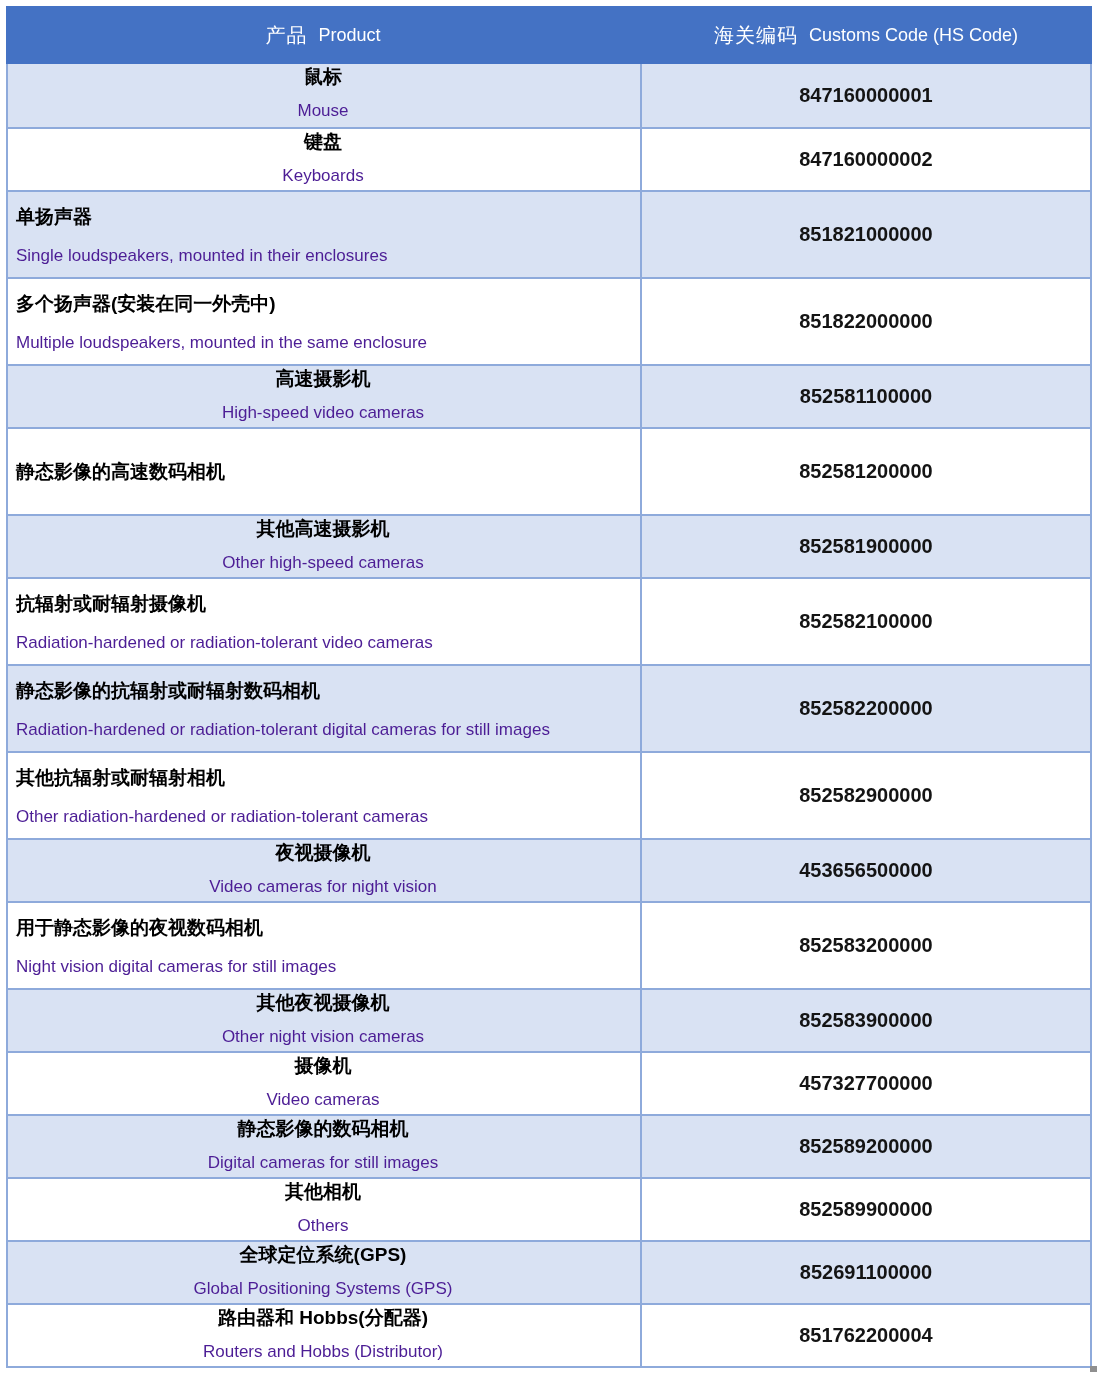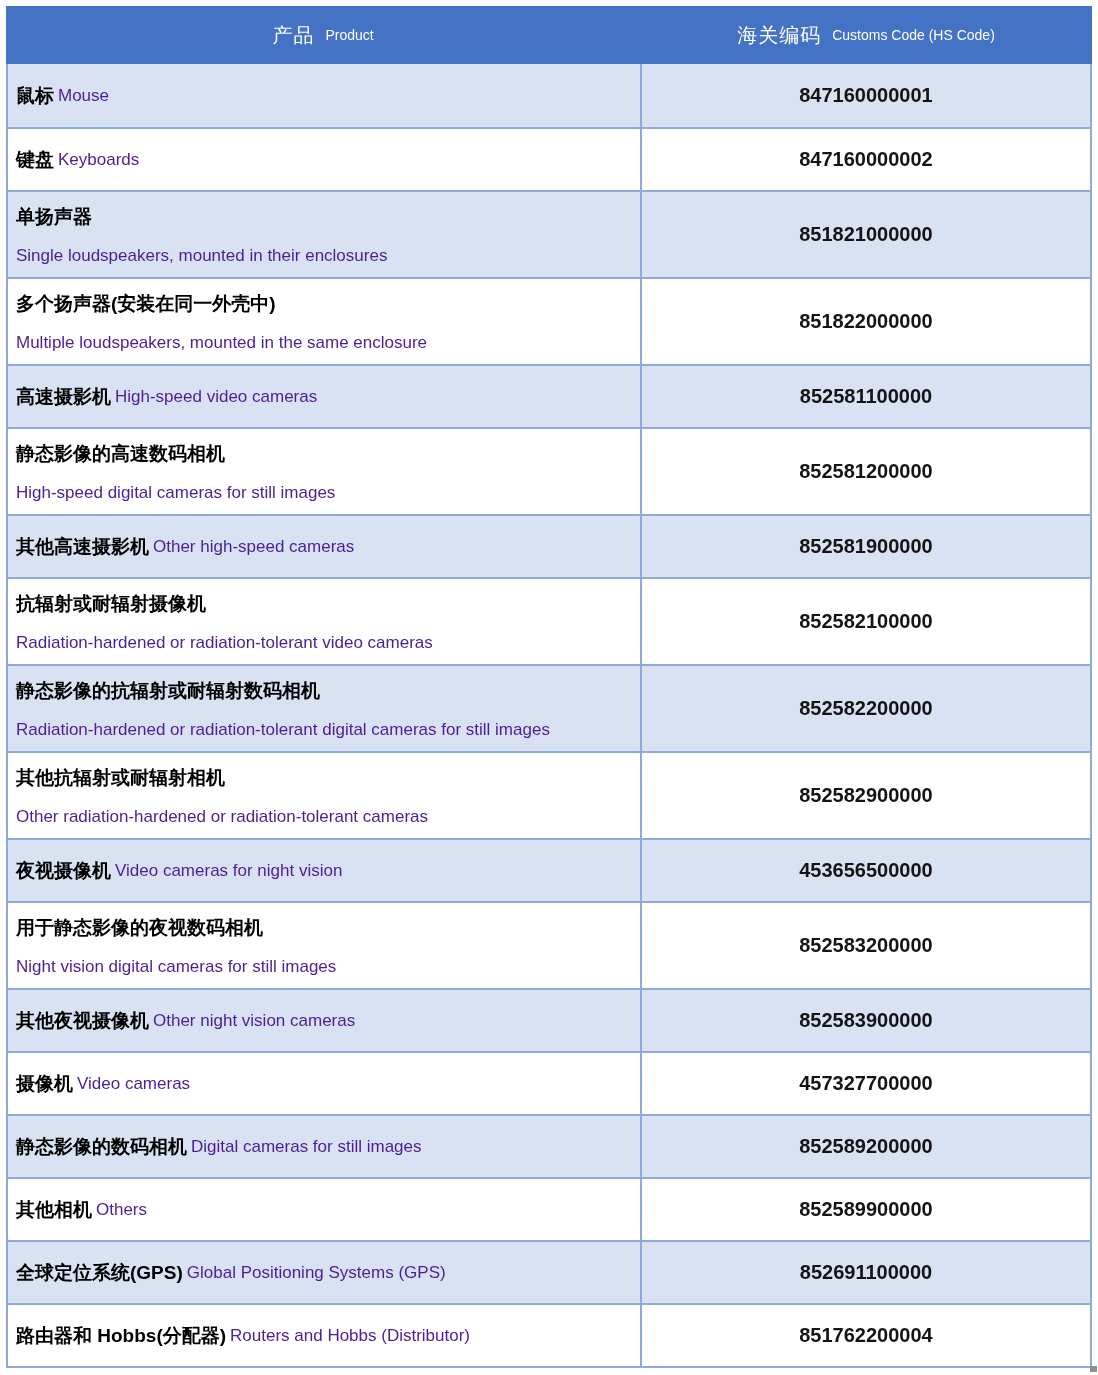--- a/index.html
+++ b/index.html
@@ -13,31 +13,31 @@
   *{margin:0;padding:0;box-sizing:border-box;}
   html,body{width:1098px;height:1375px;background:#ffffff;overflow:hidden;
     font-family:"Liberation Sans","DejaVu Sans",sans-serif;color:var(--text);}
   .table-wrap{position:absolute;left:6px;top:6px;width:1086px;}
   
   .thead{display:flex;height:58px;background:var(--header-bg);color:var(--header-text);}
   .th{display:flex;align-items:center;justify-content:center;gap:11px;font-weight:normal;}
   .th-product{width:634px;}
   .th-code{width:452px;}
   .th .zh-h{font-size:20px;letter-spacing:1px;}
-  .th .en-h{font-size:14px;}
+  .th .en-h{font-size:18px;}
   
   .tbody{border-left:2px solid var(--border);border-right:2px solid var(--border);
          border-bottom:2px solid var(--border);}
   .row{display:flex;background:var(--band-white);}
   .row:nth-child(odd){background:var(--band-light);}
   .row + .row{border-top:2px solid var(--border);}
   .row.inline{height:63px;}
   .row.stacked{height:87px;}
   .cell-product{width:632px;display:flex;padding-left:8px;padding-right:10px;}
-  .row.inline .cell-product{align-items:center;gap:4px;border-radius:28px;}
+  .row.inline .cell-product{flex-direction:column;align-items:center;gap:11px;border-radius:28px;}
   .row.stacked .cell-product{flex-direction:column;justify-content:center;
     align-items:flex-start;gap:16px;}
   .zh{font-weight:bold;font-size:19px;color:#000;white-space:nowrap;}
   .en{font-weight:normal;font-size:17px;color:#4c1d95;white-space:nowrap;}
   .cell-code{flex:1;border-left:2px solid var(--border);display:flex;
     align-items:center;justify-content:center;font-size:20px;color:#141414;font-weight:bold;}
   
   .corner-mark{position:absolute;right:1px;bottom:3px;width:7px;height:6px;background:#8f8f8f;}
 </style>
 </head>
@@ -91,21 +91,20 @@
     <div class="cell-product">
       <span class="zh">高速摄影机</span>
       <span class="en">High-speed video cameras</span>
     </div>
     <div class="cell-code">852581100000</div>
   </div>
 
   <div class="row stacked">
     <div class="cell-product">
       <span class="zh">静态影像的高速数码相机</span>
-      <span class="en">High-speed digital cameras for still images</span>
     </div>
     <div class="cell-code">852581200000</div>
   </div>
 
   <div class="row inline">
     <div class="cell-product">
       <span class="zh">其他高速摄影机</span>
       <span class="en">Other high-speed cameras</span>
     </div>
     <div class="cell-code">852581900000</div>

